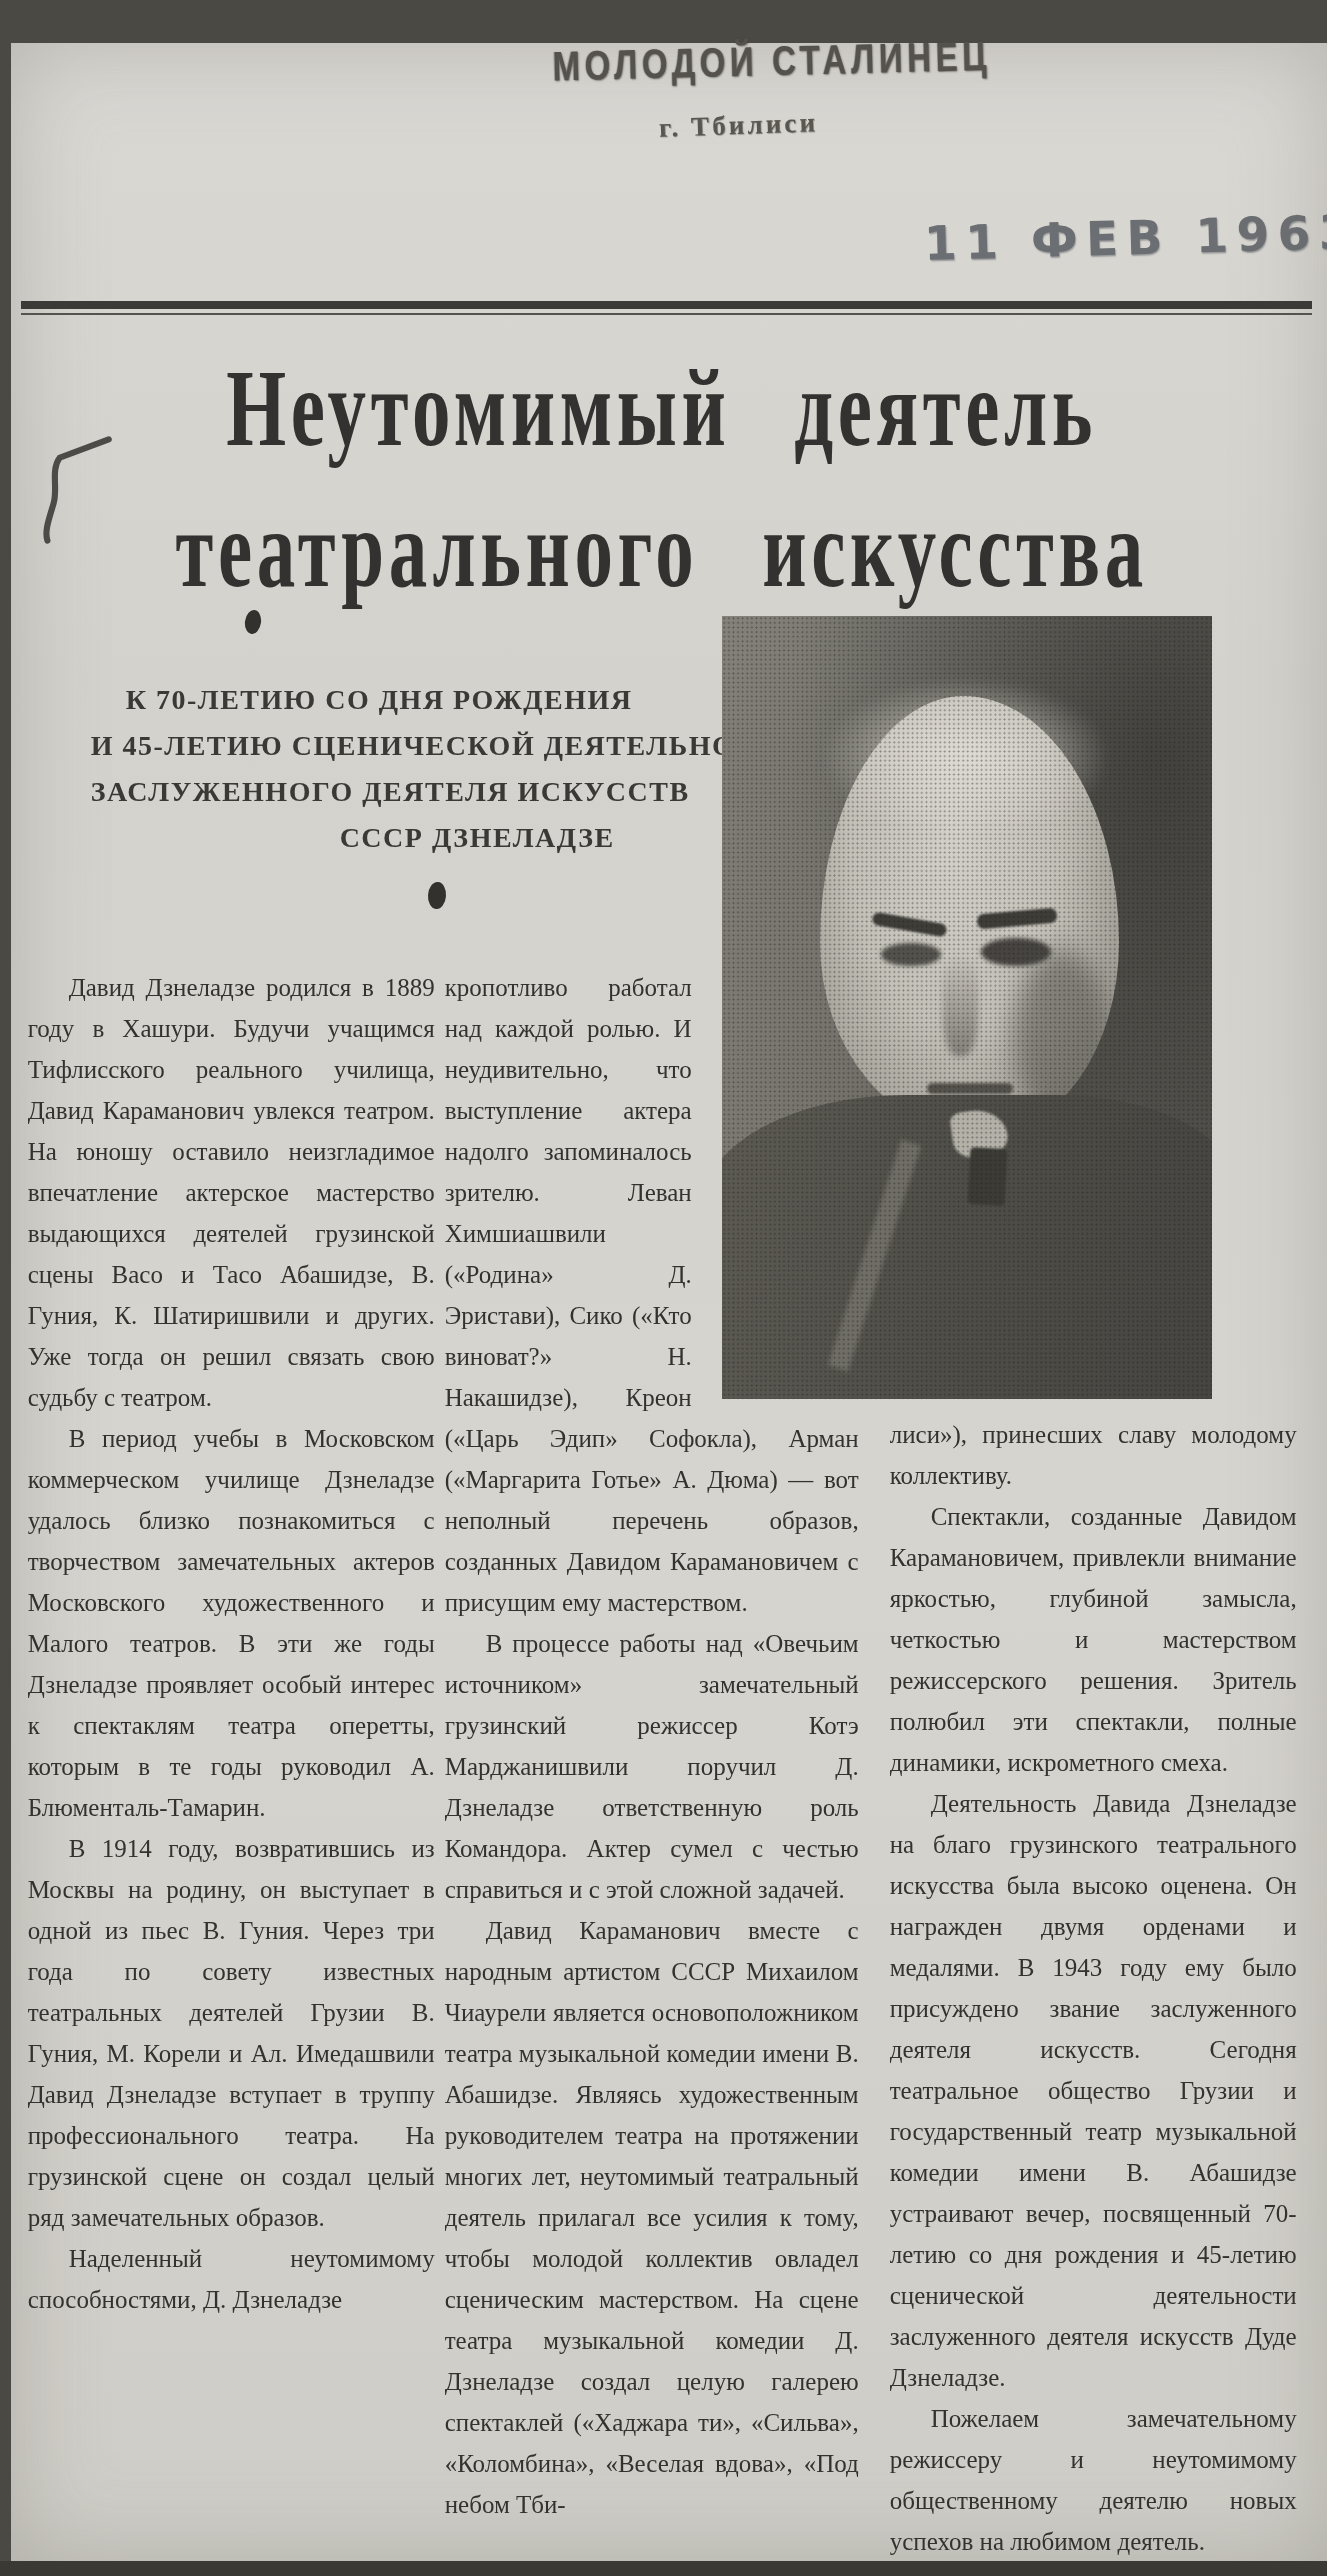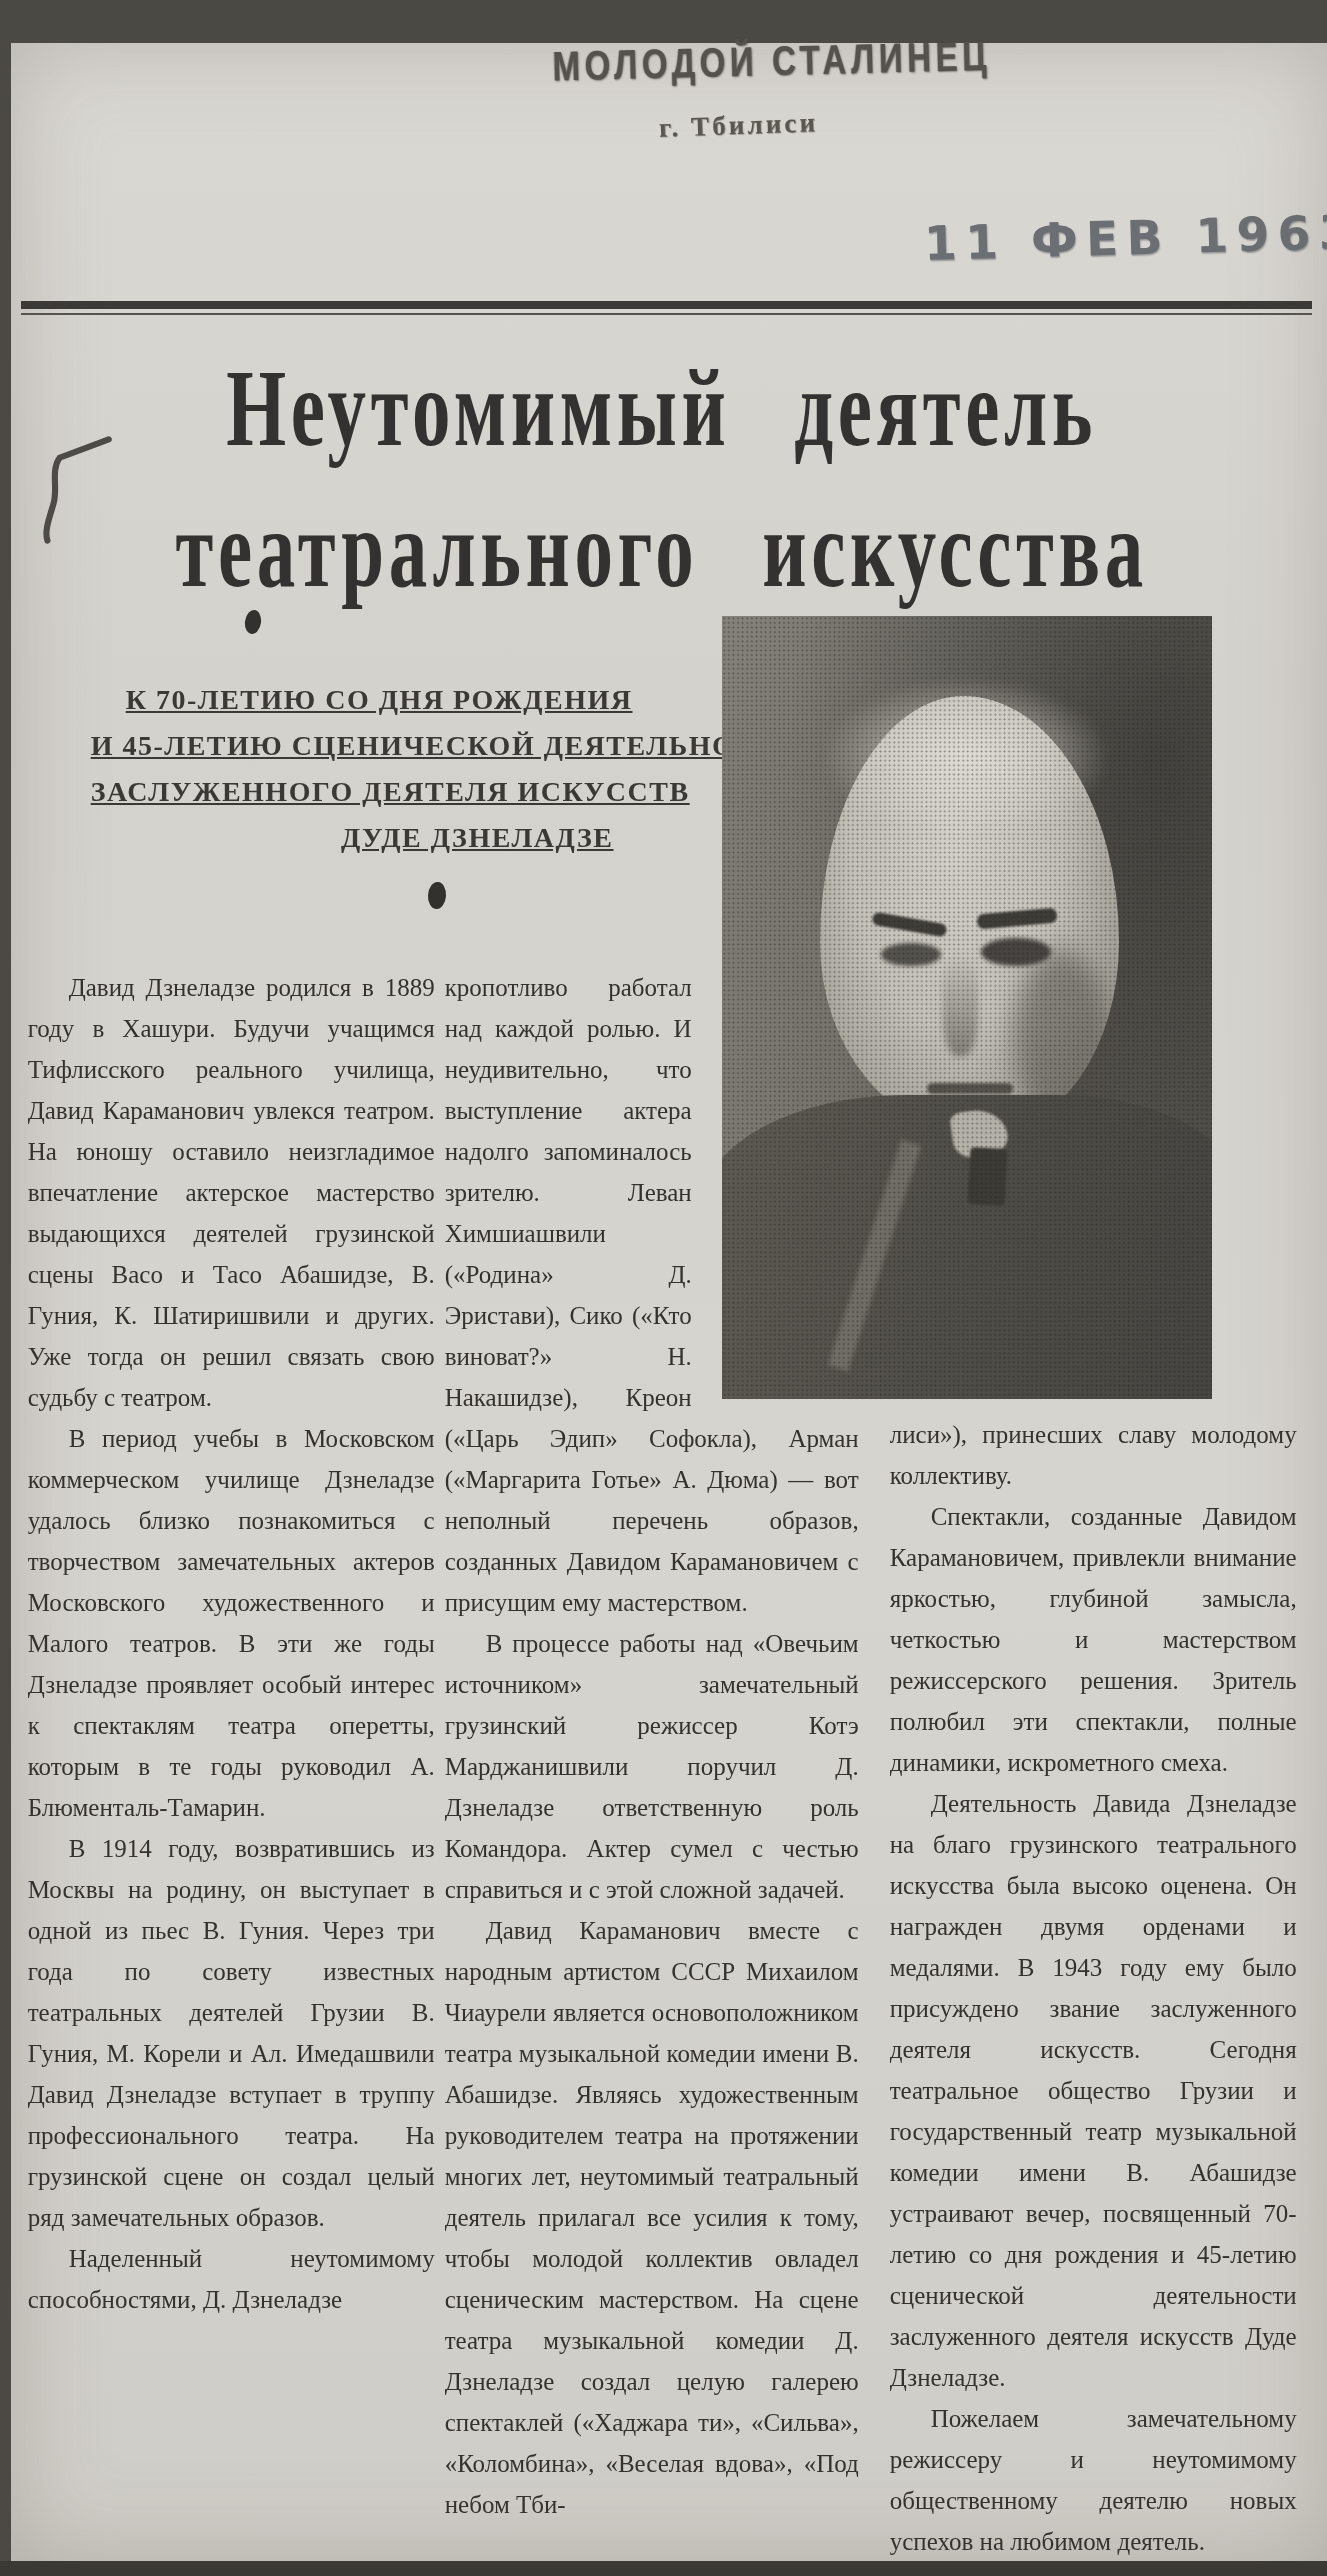--- a/index.html
+++ b/index.html
@@ -56,21 +56,21 @@
 
   .bullet-dot{
     position:absolute;background:#33312d;border-radius:50%;
   }
   .dot-top{left:234px;top:567px;width:16px;height:24px;transform:rotate(8deg);}
   .dot-bottom{left:417px;top:839px;width:17.6px;height:27px;transform:rotate(4deg);}
 
   .subheading{
     position:absolute;left:80px;top:634px;width:773px;
     font-weight:bold;font-size:28px;line-height:46px;
-    letter-spacing:1.5px;color:#3b3935;text-decoration:underline;
+    letter-spacing:1.5px;color:#3b3935;
   }
   .subhead-line{white-space:nowrap;}
   .subhead-line:first-child{padding-left:35px;}
   .subhead-line:last-child{text-align:center;padding-left:0;}
 
   
   .photo{
     position:absolute;left:711px;top:573px;width:490px;height:783px;
     overflow:hidden;background:linear-gradient(120deg,#84827b 0%,#74726b 28%,#5f5d57 58%,#514f4a 100%);
   }
@@ -148,21 +148,21 @@
 
   <div class="headline-line headline-1">Неутомимый деятель</div>
   <div class="headline-line headline-2">театрального искусства</div>
 
   <div class="bullet-dot dot-top"></div>
 
   <div class="subheading">
       <div class="subhead-line">К 70-ЛЕТИЮ СО ДНЯ РОЖДЕНИЯ</div>
       <div class="subhead-line">И 45-ЛЕТИЮ СЦЕНИЧЕСКОЙ ДЕЯТЕЛЬНОСТИ</div>
       <div class="subhead-line">ЗАСЛУЖЕННОГО ДЕЯТЕЛЯ ИСКУССТВ</div>
-      <div class="subhead-line">ДУДЕ ДЗНЕЛАДЗЕ</div>
+      <div class="subhead-line">СССР ДЗНЕЛАДЗЕ</div>
     </div>
 
   <div class="bullet-dot dot-bottom"></div>
 
   <div class="photo">
     <div class="shade-tr"></div>
     <div class="shade-bl"></div>
     <div class="face-group">
       <div class="head"></div>
       <div class="hair"></div>

